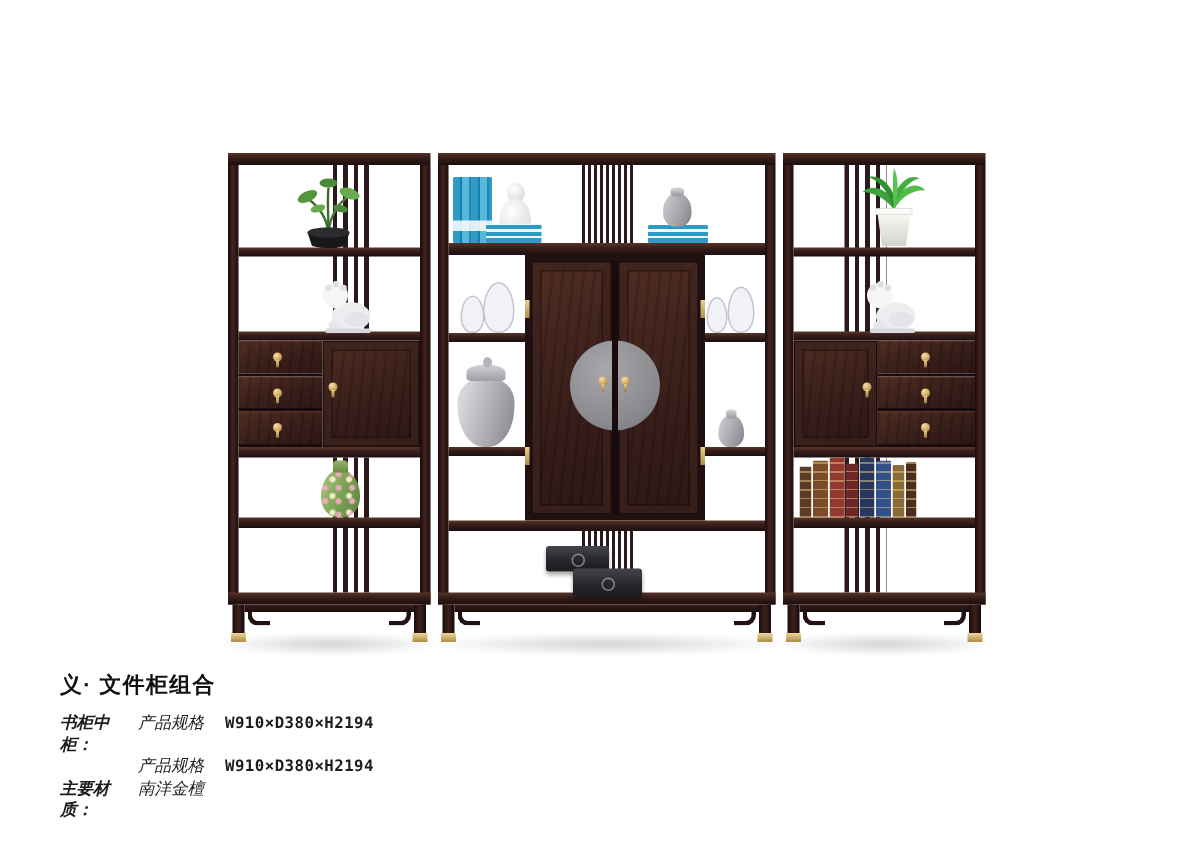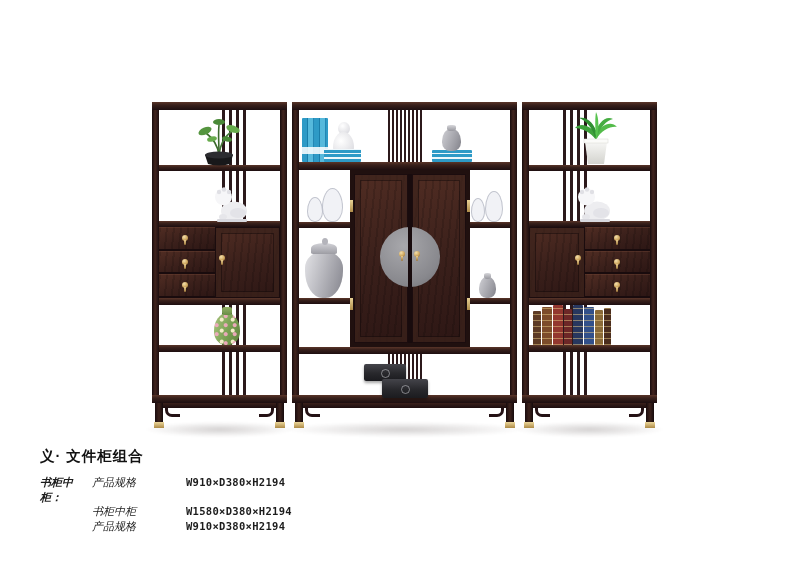--- a/index.html
+++ b/index.html
@@ -85,21 +85,21 @@
       color:rgba(173,160,154,.5); white-space:nowrap; }
 
   
   .caption { position:absolute; left:40px; top:447px; color:#1c1c1c; }
   .title { font-size:14.5px; font-weight:600; letter-spacing:1px; color:#111; }
   .specs { margin-top:9px; }
   .spec-row { display:flex; align-items:baseline; line-height:14.6px; }
   .spec-row.cont { padding-left:52px; }
   .lbl { width:52px; font-family:"Liberation Serif", serif; font-style:italic; font-weight:bold; font-size:11px; }
   .name { width:58px; font-family:"Liberation Serif", serif; font-style:italic; font-size:11px; }
-  .size { font-family:"DejaVu Sans Mono", monospace; font-size:10.5px; font-weight:600; letter-spacing:.3px;margin-left:36px; }
+  .size { font-family:"DejaVu Sans Mono", monospace; font-size:10.5px; font-weight:600; letter-spacing:.3px; }
   .mat-row { display:flex; align-items:baseline; line-height:14.6px; }
   .mat-val { font-family:"Liberation Serif", serif; font-style:italic; font-size:11px; }
 </style>
 </head>
 <body>
 
 <div id="page">
 
   <div class="abs" id="photo" style="left:152px; top:102px; width:505px; height:326px;">
 
@@ -274,23 +274,23 @@
 
   <div class="caption">
     <div class="title">义· 文件柜组合</div>
     <div class="specs">
       <div class="spec-row">
         <span class="lbl">书柜中柜：</span>
         <span class="name">产品规格</span>
         <span class="size">W910×D380×H2194</span>
       </div>
       <div class="spec-row cont">
-        <span class="name">书柜中柜</span>
-        <span class="size">W1580×D380×H2194</span>
-      </div>
-      <div class="spec-row cont">
         <span class="name">产品规格</span>
         <span class="size">W910×D380×H2194</span>
       </div>
+      <div class="mat-row">
+        <span class="lbl">主要材质：</span>
+        <span class="mat-val">南洋金檀</span>
+      </div>
     </div>
   </div>
 
 </div>
 
 </body></html>

